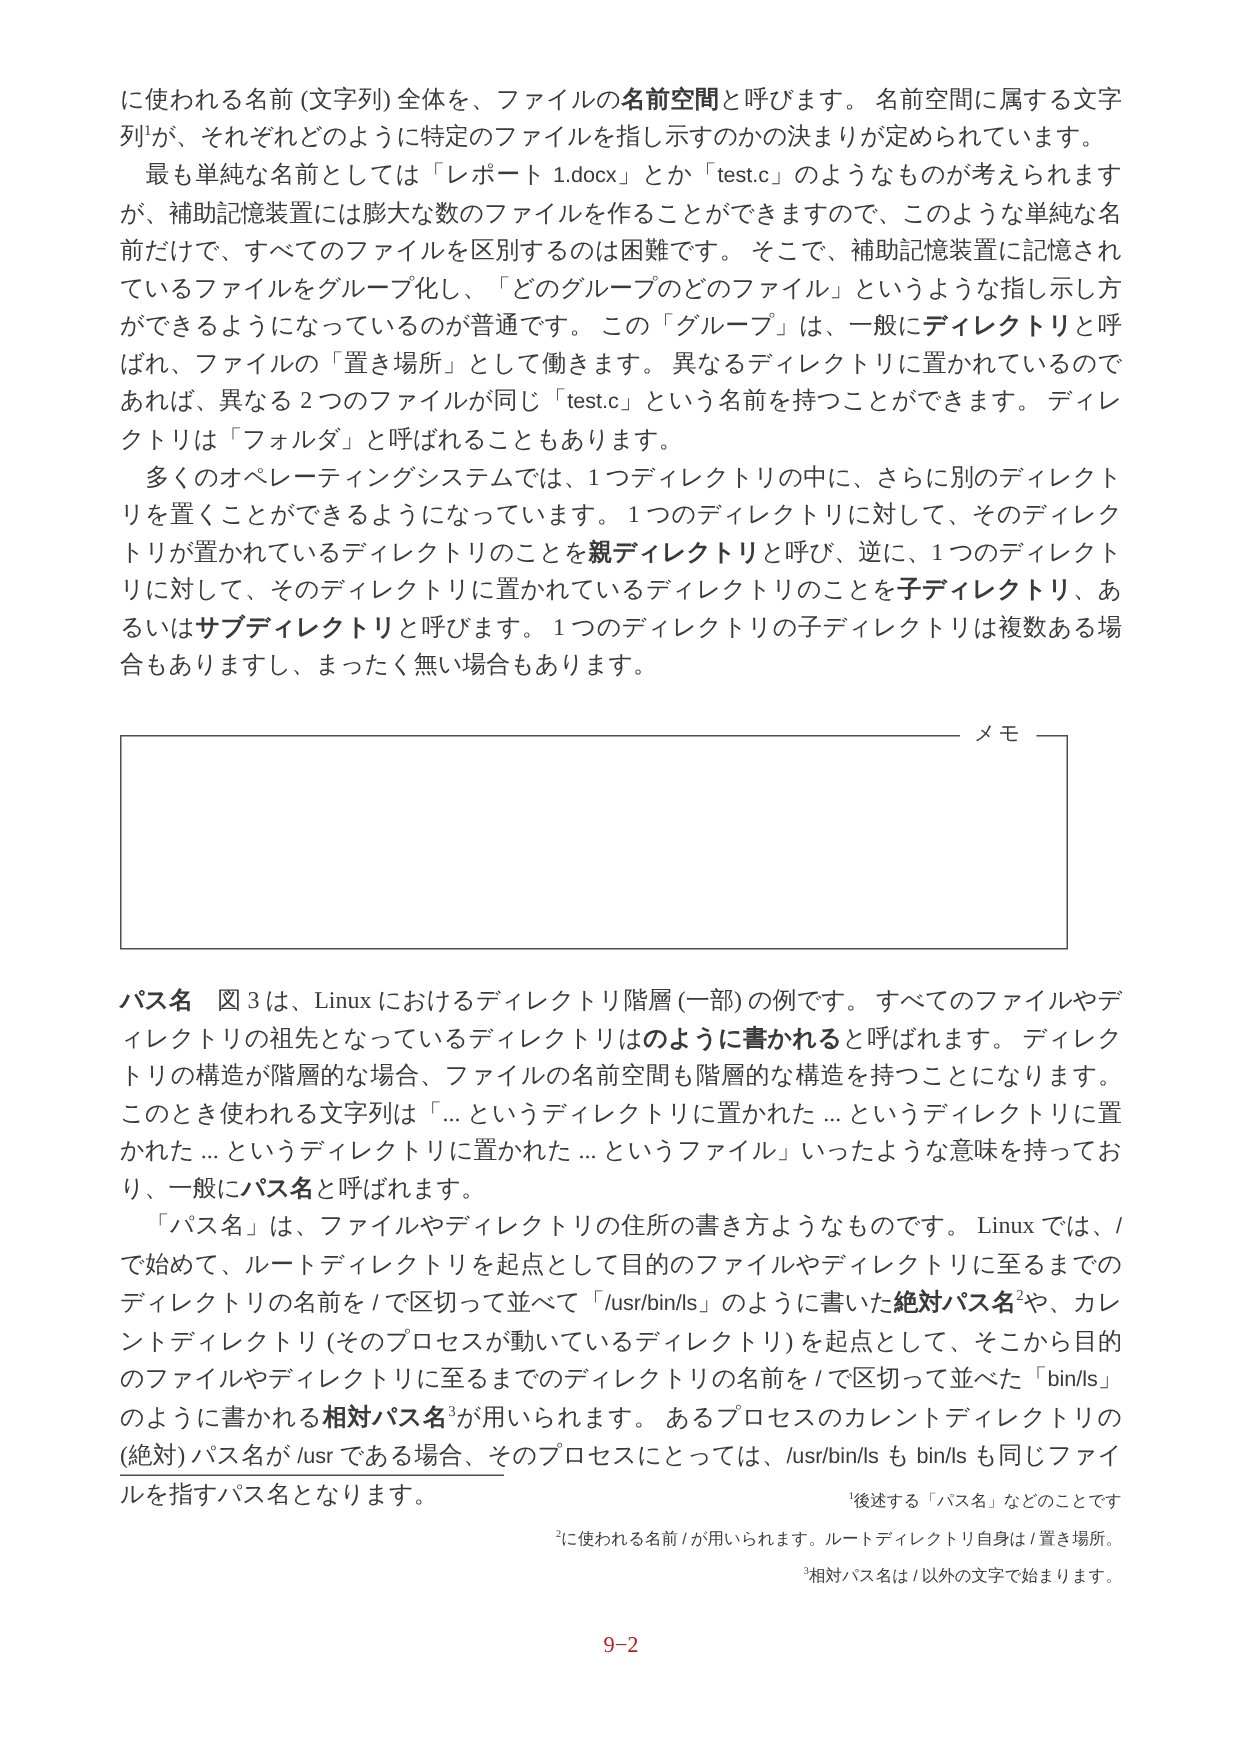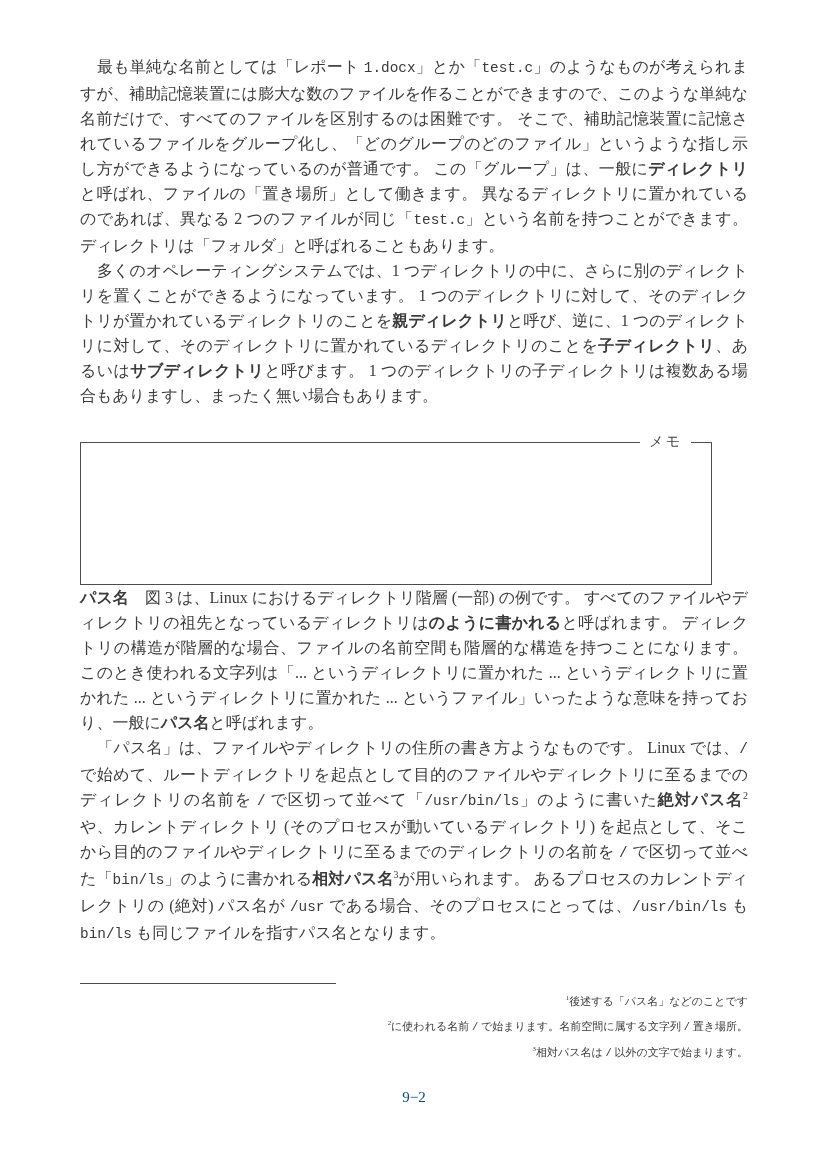--- a/index.html
+++ b/index.html
@@ -23,35 +23,36 @@
     text-align: justify;
   }
   p.para { margin: 0; }
   p.para.indent { text-indent: 17px; }
 
   .seg-bold {
     font-family: "Liberation Sans", "DejaVu Sans", sans-serif;
     font-weight: 700;
   }
   .seg-mono {
-    font-family: Liberation Mono, monospace;
+    font-family: Liberation Sans, sans-serif;
     font-size: 0.90em;
   }
   sup.seg-sup {
     font-size: 0.62em;
     vertical-align: super;
     line-height: 0;
   }
 
   .memo-box {
     position: relative;
     box-sizing: border-box;
     width: 632px;
     height: 143px;
     margin-top: 34px;
+    margin-bottom: 22px;
     border: 1.5px solid #4d4d4d;
   }
   .memo-label {
     position: absolute;
     top: -11px;
     right: 20px;
     background: #ffffff;
     padding: 0 9px;
     font-size: 14px;
     line-height: 20px;
@@ -74,40 +75,41 @@
   }
   .footnote { padding-left: 15px; }
   .footnote .seg-mono { font-size: 0.95em; }
 
   .page-number {
     position: absolute;
     top: 1089px;
     left: 0; width: 100%;
     text-align: center;
     font-size: 15px;
-    color: #0c4a6e;
+    color: #b91c1c;
   }
 </style>
 </head>
 <body>
 
 <div class="page">
   <div class="content">
+    <p class="para"><span>に使われる名前 (文字列) 全体を、ファイルの</span><span class="seg-bold">名前空間</span><span>と呼びます。 名前空間に属する文字列</span><sup class="seg-sup">1</sup><span>が、それぞれどのように特定のファイルを指し示すのかの決まりが定められています。</span></p>
     <p class="para indent"><span>最も単純な名前としては「レポート </span><span class="seg-mono">1.docx</span><span>」とか「</span><span class="seg-mono">test.c</span><span>」のようなものが考えられますが、補助記憶装置には膨大な数のファイルを作ることができますので、このような単純な名前だけで、すべてのファイルを区別するのは困難です。 そこで、補助記憶装置に記憶されているファイルをグループ化し、「どのグループのどのファイル」というような指し示し方ができるようになっているのが普通です。 この「グループ」は、一般に</span><span class="seg-bold">ディレクトリ</span><span>と呼ばれ、ファイルの「置き場所」として働きます。 異なるディレクトリに置かれているのであれば、異なる 2 つのファイルが同じ「</span><span class="seg-mono">test.c</span><span>」という名前を持つことができます。 ディレクトリは「フォルダ」と呼ばれることもあります。</span></p>
     <p class="para indent"><span>多くのオペレーティングシステムでは、1 つディレクトリの中に、さらに別のディレクトリを置くことができるようになっています。 1 つのディレクトリに対して、そのディレクトリが置かれているディレクトリのことを</span><span class="seg-bold">親ディレクトリ</span><span>と呼び、逆に、1 つのディレクトリに対して、そのディレクトリに置かれているディレクトリのことを</span><span class="seg-bold">子ディレクトリ</span><span>、あるいは</span><span class="seg-bold">サブディレクトリ</span><span>と呼びます。 1 つのディレクトリの子ディレクトリは複数ある場合もありますし、まったく無い場合もあります。</span></p>
 
     <div class="memo-box">
       <span class="memo-label">メモ</span>
     </div>
 
     <p class="para"><span class="seg-bold">パス名</span><span>　図 3 は、Linux におけるディレクトリ階層 (一部) の例です。 すべてのファイルやディレクトリの祖先となっているディレクトリは</span><span class="seg-bold">のように書かれる</span><span>と呼ばれます。 ディレクトリの構造が階層的な場合、ファイルの名前空間も階層的な構造を持つことになります。 このとき使われる文字列は「... というディレクトリに置かれた ... というディレクトリに置かれた ... というディレクトリに置かれた ... というファイル」いったような意味を持っており、一般に</span><span class="seg-bold">パス名</span><span>と呼ばれます。</span></p>
     <p class="para indent"><span>「パス名」は、ファイルやディレクトリの住所の書き方ようなものです。 Linux では、</span><span class="seg-mono">/</span><span> で始めて、ルートディレクトリを起点として目的のファイルやディレクトリに至るまでのディレクトリの名前を </span><span class="seg-mono">/</span><span> で区切って並べて「</span><span class="seg-mono">/usr/bin/ls</span><span>」のように書いた</span><span class="seg-bold">絶対パス名</span><sup class="seg-sup">2</sup><span>や、カレントディレクトリ (そのプロセスが動いているディレクトリ) を起点として、そこから目的のファイルやディレクトリに至るまでのディレクトリの名前を </span><span class="seg-mono">/</span><span> で区切って並べた「</span><span class="seg-mono">bin/ls</span><span>」のように書かれる</span><span class="seg-bold">相対パス名</span><sup class="seg-sup">3</sup><span>が用いられます。 あるプロセスのカレントディレクトリの (絶対) パス名が </span><span class="seg-mono">/usr</span><span> である場合、そのプロセスにとっては、</span><span class="seg-mono">/usr/bin/ls</span><span> も </span><span class="seg-mono">bin/ls</span><span> も同じファイルを指すパス名となります。</span></p>
   </div>
 
   <div class="footnotes">
     <div class="fn-rule"></div>
     <div class="footnote"><sup class="seg-sup">1</sup><span>後述する「パス名」などのことです</span></div>
-    <div class="footnote"><sup class="seg-sup">2</sup><span>に使われる名前 </span><span class="seg-mono">/</span><span> で始まります。名前空間に属する文字列 </span><span class="seg-mono">/</span><span> 置き場所。</span></div>
+    <div class="footnote"><sup class="seg-sup">2</sup><span>に使われる名前 </span><span class="seg-mono">/</span><span> が用いられます。ルートディレクトリ自身は </span><span class="seg-mono">/</span><span> 置き場所。</span></div>
     <div class="footnote"><sup class="seg-sup">3</sup><span>相対パス名は </span><span class="seg-mono">/</span><span> 以外の文字で始まります。</span></div>
   </div>
 
   <div class="page-number">9−2</div>
 </div>
 
 </body></html>

